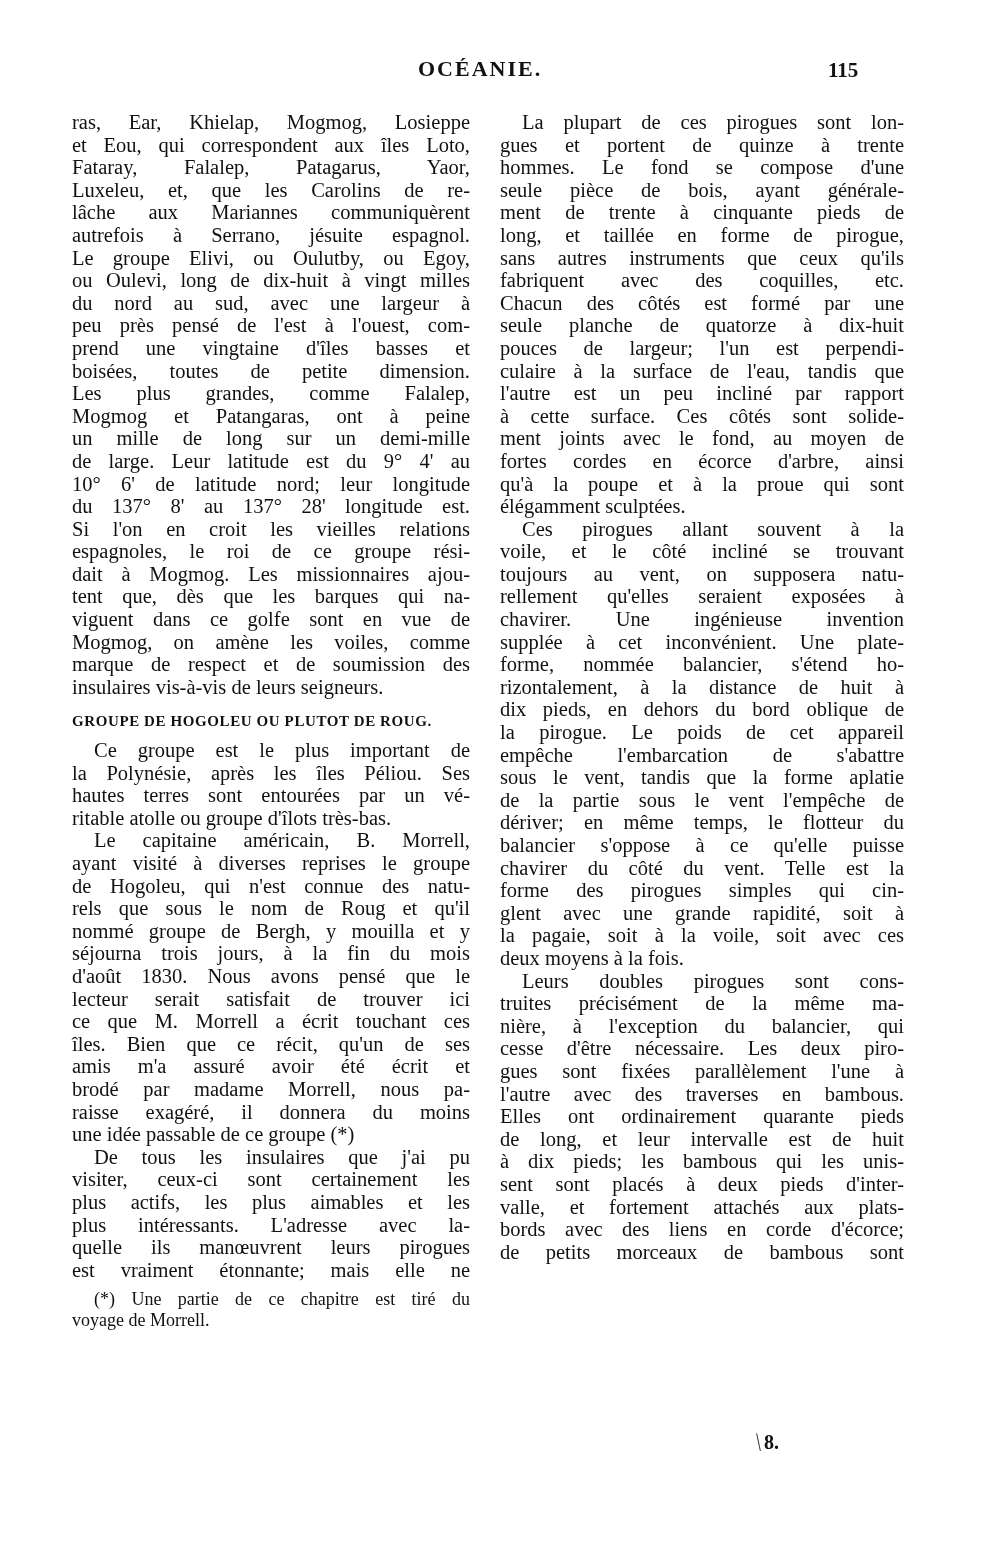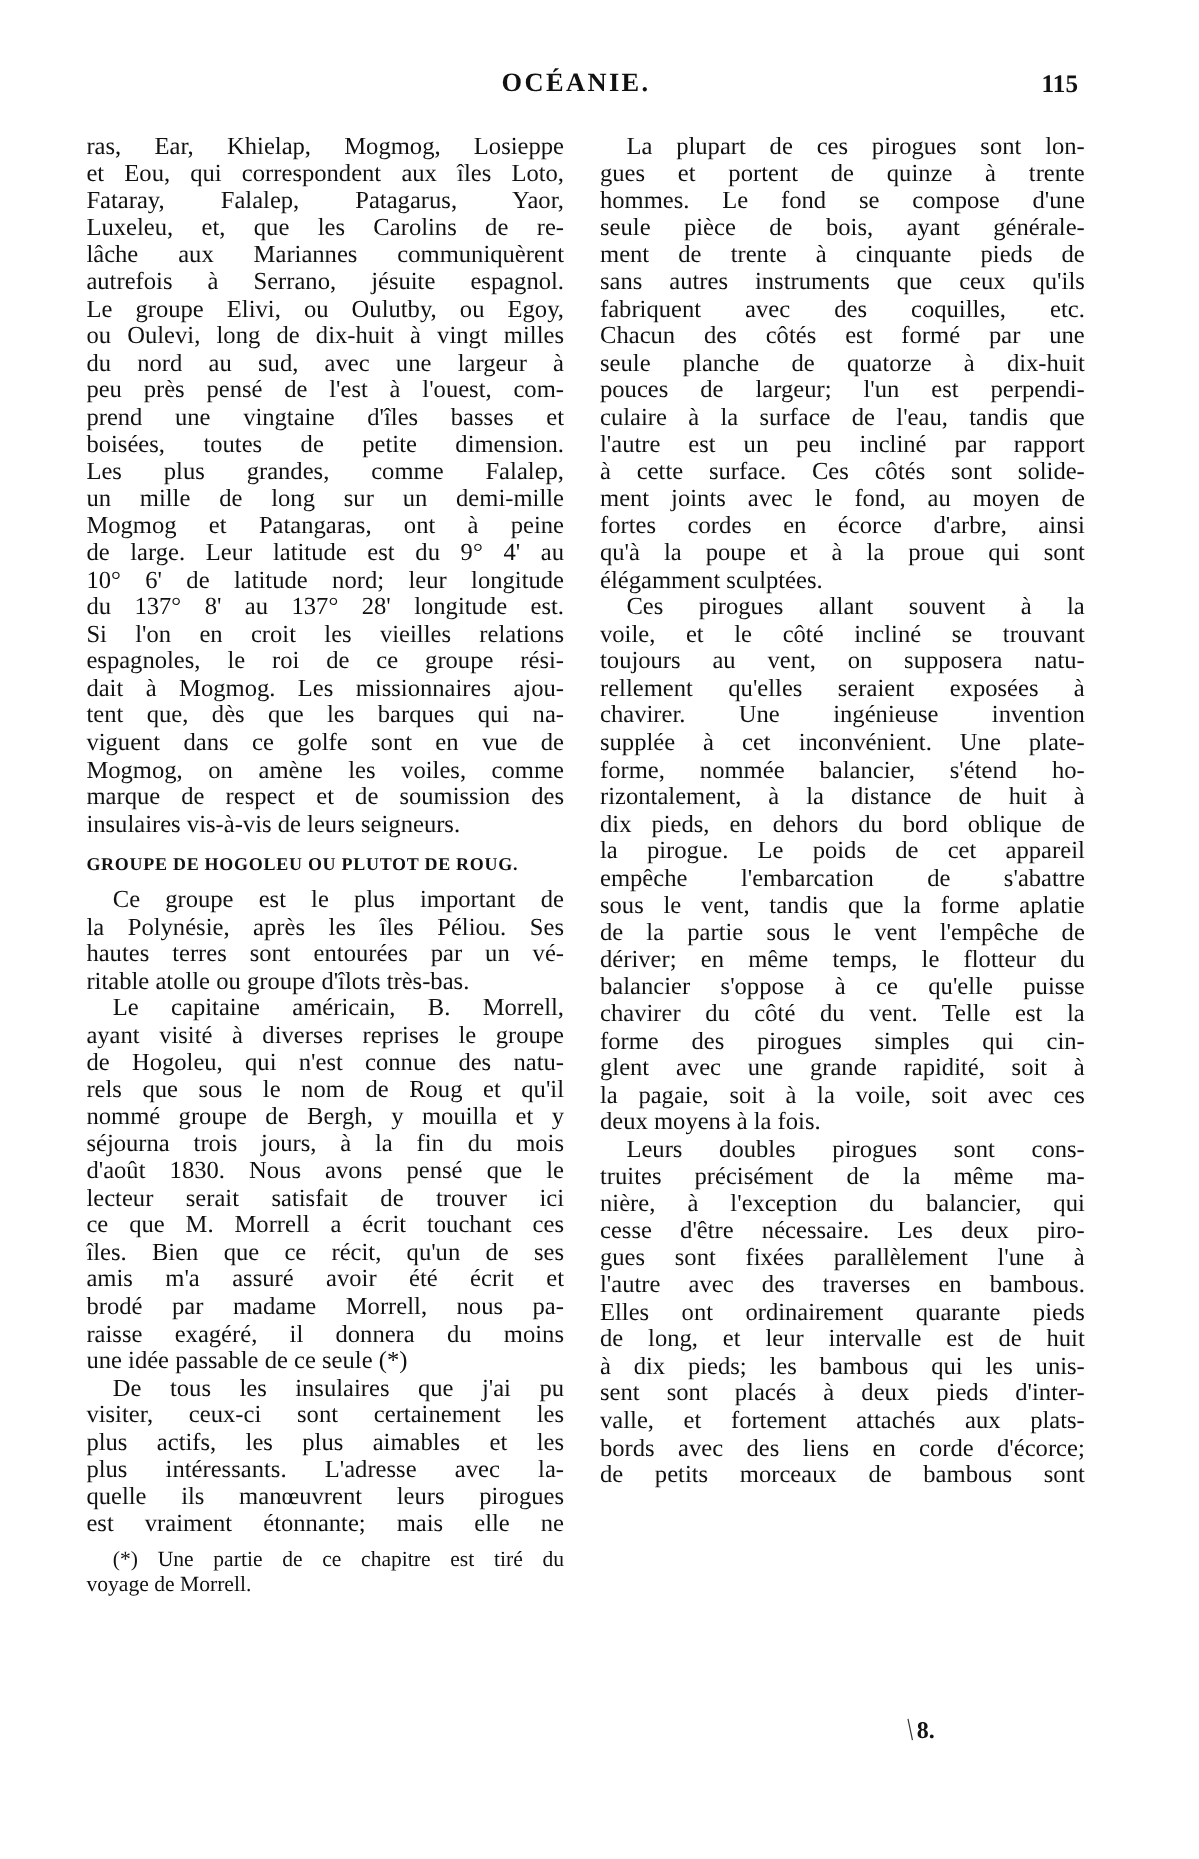--- a/index.html
+++ b/index.html
@@ -1,20 +1,20 @@
 <!DOCTYPE html>
 <html><head>
 <meta charset="utf-8">
 <style>
   html, body { margin: 0; padding: 0; background: #ffffff; }
   body { width: 999px; height: 1549px; position: relative; overflow: hidden;
          font-family: "Liberation Serif", "DejaVu Serif", serif; color: #111; }
   .header { position: absolute; top: 56px; left: 0; width: 985px; height: 30px; }
   .running-title { position: absolute; left: 418px; top: 0; font-size: 22px; letter-spacing: 2px; font-weight: bold; }
-  .page-number { position: absolute; left: 868px; top: 2px; font-size: 21px; font-weight: bold; }
+  .page-number { position: absolute; left: 828px; top: 2px; font-size: 21px; font-weight: bold; }
   .column { position: absolute; top: 111px; font-size: 20.5px; line-height: 22.6px; }
   .col-left { left: 72px; width: 398px; }
   .col-right { left: 500px; width: 404px; }
   .line { display: block; white-space: nowrap; text-align: justify; text-align-last: justify; height: 22.6px; overflow: visible; }
   .line.last { text-align-last: left; }
   .indent { padding-left: 22px; }
   .heading { display: block; font-size: 15px; font-weight: bold; letter-spacing: 0.6px; margin: 12px 0 6px 0; white-space: nowrap; font-variant: small-caps; text-transform: uppercase; }
   .footnote { display: block; font-size: 18px; line-height: 21px; margin-top: 8px; }
   .footnote .line { height: 21px; }
   .signature { position: absolute; left: 758px; top: 1431px; font-size: 20px; font-weight: bold; }
@@ -36,22 +36,22 @@
       <span class="line">Luxeleu, et, que les Carolins de re-</span>
       <span class="line">lâche aux Mariannes communiquèrent</span>
       <span class="line">autrefois à Serrano, jésuite espagnol.</span>
       <span class="line">Le groupe Elivi, ou Oulutby, ou Egoy,</span>
       <span class="line">ou Oulevi, long de dix-huit à vingt milles</span>
       <span class="line">du nord au sud, avec une largeur à</span>
       <span class="line">peu près pensé de l'est à l'ouest, com-</span>
       <span class="line">prend une vingtaine d'îles basses et</span>
       <span class="line">boisées, toutes de petite dimension.</span>
       <span class="line">Les plus grandes, comme Falalep,</span>
+      <span class="line">Mogmog et Patangaras, ont à peine</span>
       <span class="line">un mille de long sur un demi-mille</span>
-      <span class="line">Mogmog et Patangaras, ont à peine</span>
       <span class="line">de large. Leur latitude est du 9° 4' au</span>
       <span class="line">10° 6' de latitude nord; leur longitude</span>
       <span class="line">du 137° 8' au 137° 28' longitude est.</span>
       <span class="line">Si l'on en croit les vieilles relations</span>
       <span class="line">espagnoles, le roi de ce groupe rési-</span>
       <span class="line">dait à Mogmog. Les missionnaires ajou-</span>
       <span class="line">tent que, dès que les barques qui na-</span>
       <span class="line">viguent dans ce golfe sont en vue de</span>
       <span class="line">Mogmog, on amène les voiles, comme</span>
       <span class="line">marque de respect et de soumission des</span>
@@ -71,21 +71,21 @@
       <span class="line">rels que sous le nom de Roug et qu'il</span>
       <span class="line">nommé groupe de Bergh, y mouilla et y</span>
       <span class="line">séjourna trois jours, à la fin du mois</span>
       <span class="line">d'août 1830. Nous avons pensé que le</span>
       <span class="line">lecteur serait satisfait de trouver ici</span>
       <span class="line">ce que M. Morrell a écrit touchant ces</span>
       <span class="line">îles. Bien que ce récit, qu'un de ses</span>
       <span class="line">amis m'a assuré avoir été écrit et</span>
       <span class="line">brodé par madame Morrell, nous pa-</span>
       <span class="line">raisse exagéré, il donnera du moins</span>
-      <span class="line last">une idée passable de ce seule (*)</span>
+      <span class="line last">une idée passable de ce groupe (*)</span>
     </div>
   <div>
       <span class="line indent">De tous les insulaires que j'ai pu</span>
       <span class="line">visiter, ceux-ci sont certainement les</span>
       <span class="line">plus actifs, les plus aimables et les</span>
       <span class="line">plus intéressants. L'adresse avec la-</span>
       <span class="line">quelle ils manœuvrent leurs pirogues</span>
       <span class="line">est vraiment étonnante; mais elle ne</span>
     </div>
   <div class="footnote">
@@ -94,20 +94,21 @@
     </div>
 </div>
 
 <div class="column col-right">
   <div>
       <span class="line indent">La plupart de ces pirogues sont lon-</span>
       <span class="line">gues et portent de quinze à trente</span>
       <span class="line">hommes. Le fond se compose d'une</span>
       <span class="line">seule pièce de bois, ayant générale-</span>
       <span class="line">ment de trente à cinquante pieds de</span>
+      <span class="line">long, et taillée en forme de pirogue,</span>
       <span class="line">sans autres instruments que ceux qu'ils</span>
       <span class="line">fabriquent avec des coquilles, etc.</span>
       <span class="line">Chacun des côtés est formé par une</span>
       <span class="line">seule planche de quatorze à dix-huit</span>
       <span class="line">pouces de largeur; l'un est perpendi-</span>
       <span class="line">culaire à la surface de l'eau, tandis que</span>
       <span class="line">l'autre est un peu incliné par rapport</span>
       <span class="line">à cette surface. Ces côtés sont solide-</span>
       <span class="line">ment joints avec le fond, au moyen de</span>
       <span class="line">fortes cordes en écorce d'arbre, ainsi</span>

